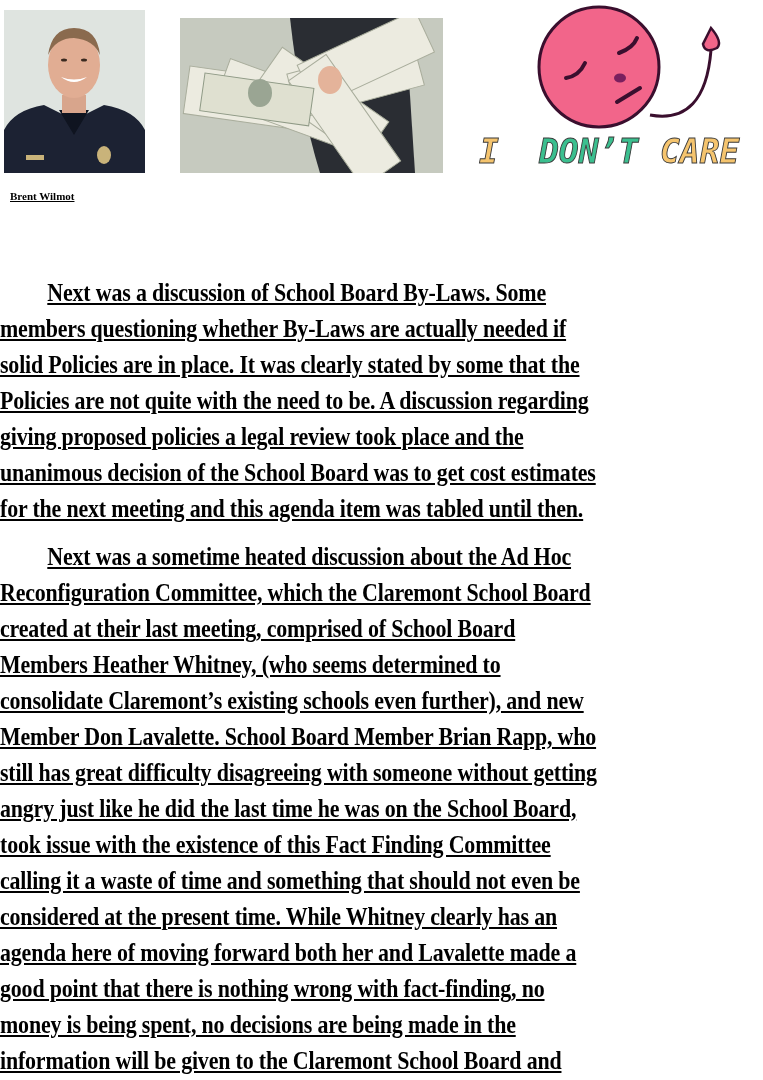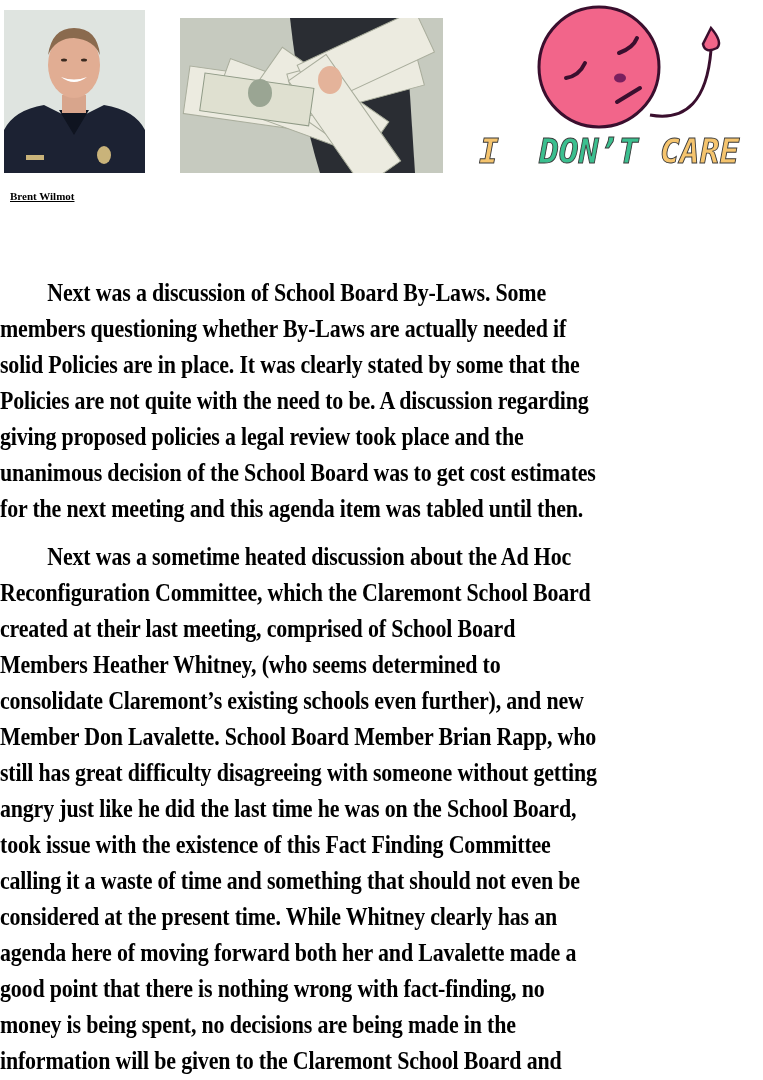--- a/index.html
+++ b/index.html
@@ -1,21 +1,21 @@
 <!DOCTYPE html>
 <html><head>
 <meta charset="utf-8">
 <style>
   html, body { margin:0; padding:0; background:#ffffff; }
   body { width:763px; height:1080px; overflow:hidden; position:relative; font-family:"Liberation Serif", serif; color:#000; }
   .photo { position:absolute; left:4px; top:10px; width:141px; height:163px; overflow:hidden; background:#dfe3df; }
   .caption { position:absolute; left:10px; top:190px; font-size:11px; font-weight:bold; text-decoration:underline; }
   .money { position:absolute; left:180px; top:18px; width:263px; height:155px; overflow:hidden; background:#c9ccc3; }
   .care { position:absolute; left:465px; top:0px; width:298px; height:180px; }
-  .article { position:absolute; left:0; top:275px; width:637px; }
+  .article { position:absolute; left:0; top:275px; width:637px;text-decoration:underline; }
   .line { white-space:nowrap; font-weight:bold; font-size:25.5px; line-height:36px; height:36px; transform-origin:0 50%; letter-spacing:-0.2px; }
   .indent { padding-left:55px; }
   .para-gap { height:12px; }
 </style>
 </head>
 <body>
 
 <div class="photo" title="Portrait of uniformed police officer">
   <svg width="141" height="163" viewBox="0 0 141 163">
     <rect width="141" height="163" fill="#dfe4e0"></rect>

